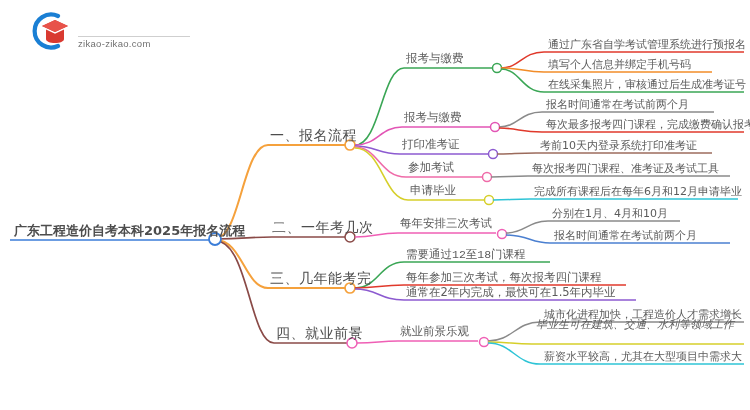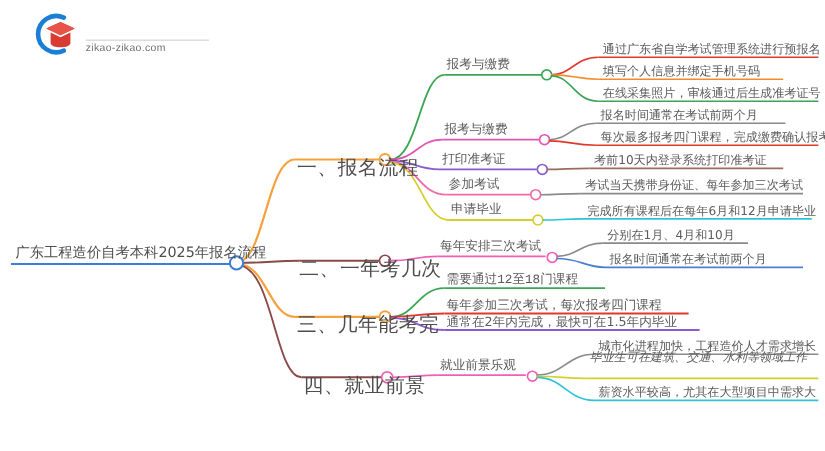--- a/index.html
+++ b/index.html
@@ -61,27 +61,27 @@
   .node {
     position: absolute;
     white-space: nowrap;
     line-height: 1;
     padding-bottom: 2px;
   }
   .node-root {
     font-size: 13px;
     color: #4d4d4d;
     font-family: "DejaVu Sans", "Liberation Sans", sans-serif;
+    font-weight: bold;
   }
   .node-l2 {
-    font-size: 18px;
+    font-size: 14px;
     color: #4d4d4d;
     letter-spacing: .5px;
     font-family: "DejaVu Sans", "Liberation Sans", sans-serif;
-    margin-top: 16px;
   }
   .node-l3 {
     font-size: 11.5px;
     color: #5b5b5b;
     font-family: "DejaVu Sans", "Liberation Sans", sans-serif;
   }
   .node-l4 {
     font-size: 11px;
     color: #5b5b5b;
     font-family: "DejaVu Sans", "Liberation Sans", sans-serif;
@@ -204,21 +204,21 @@
 
 <div class="node node-l4" style="left:548px; top:39px;">通过广东省自学考试管理系统进行预报名</div>
 <div class="node node-l4" style="left:548px; top:59px;">填写个人信息并绑定手机号码</div>
 <div class="node node-l4" style="left:548px; top:79px;">在线采集照片，审核通过后生成准考证号</div>
 
 <div class="node node-l4" style="left:546px; top:99px;">报名时间通常在考试前两个月</div>
 <div class="node node-l4" style="left:546px; top:119px;">每次最多报考四门课程，完成缴费确认报考</div>
 
 <div class="node node-l4" style="left:540px; top:140px;">考前10天内登录系统打印准考证</div>
 
-<div class="node node-l4" style="left:532px; top:163px;">考试当天携带身份证、每年参加三次考试</div>
+<div class="node node-l4" style="left:532px; top:163px;">每次报考四门课程、准考证及考试工具</div>
 
 <div class="node node-l4" style="left:534px; top:186px;">完成所有课程后在每年6月和12月申请毕业</div>
 
 <div class="node node-l3" style="left:400px; top:218px;">每年安排三次考试</div>
 <div class="node node-l4" style="left:552px; top:208px;">分别在1月、4月和10月</div>
 <div class="node node-l4" style="left:554px; top:230px;">报名时间通常在考试前两个月</div>
 
 <div class="node node-l3" style="left:406px; top:249px;font-family:Liberation Mono, monospace;">需要通过12至18门课程</div>
 <div class="node node-l3" style="left:406px; top:272px;">每年参加三次考试，每次报考四门课程</div>
 <div class="node node-l3" style="left:406px; top:287px;">通常在2年内完成，最快可在1.5年内毕业</div>

